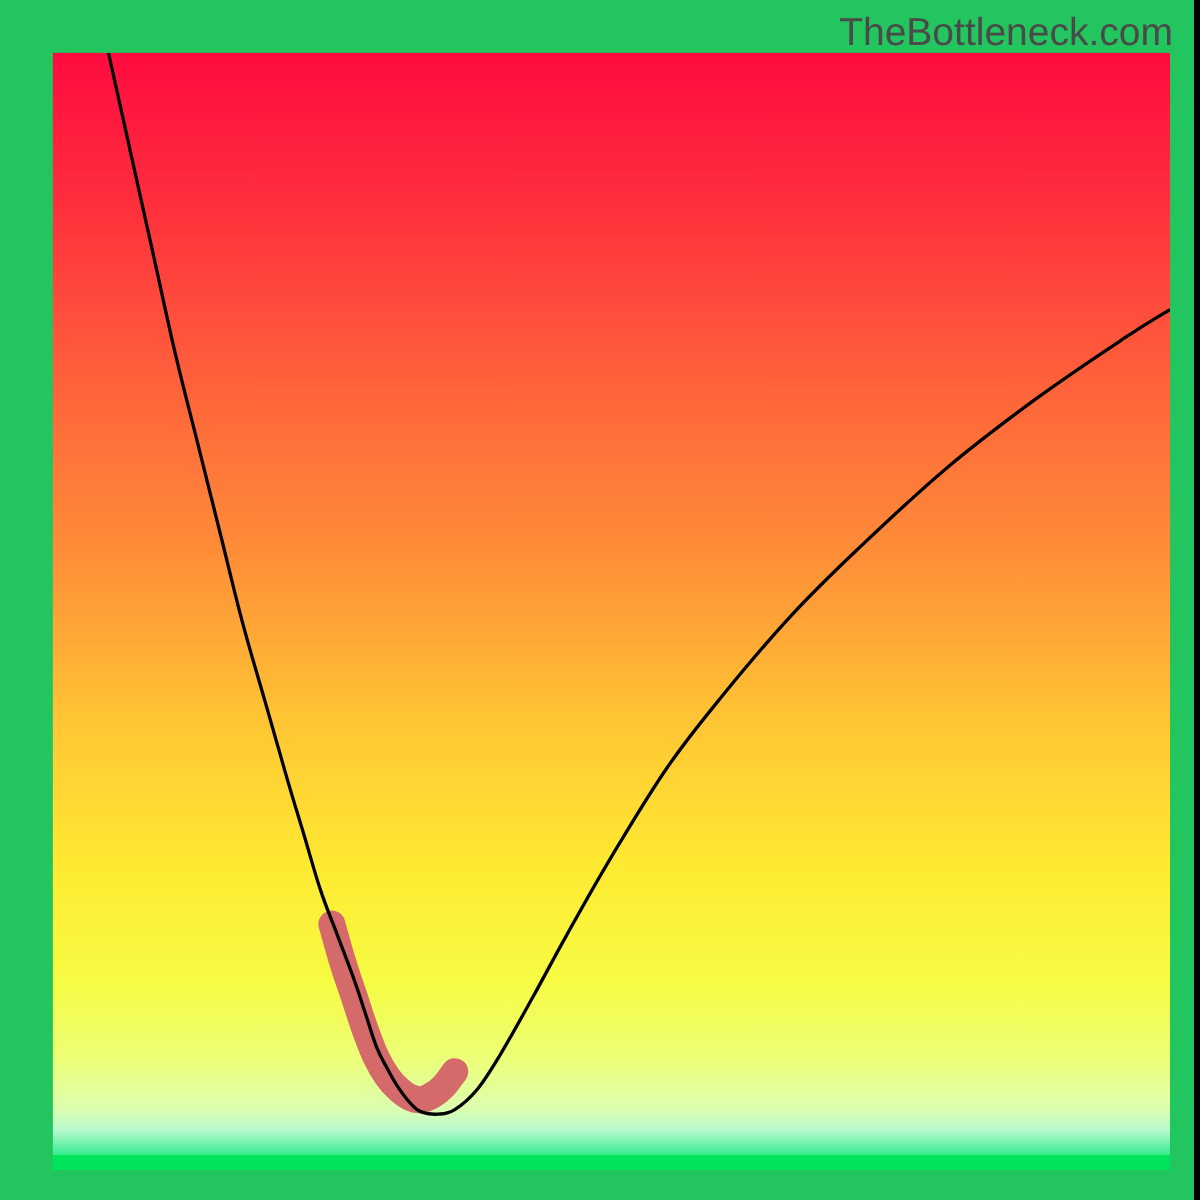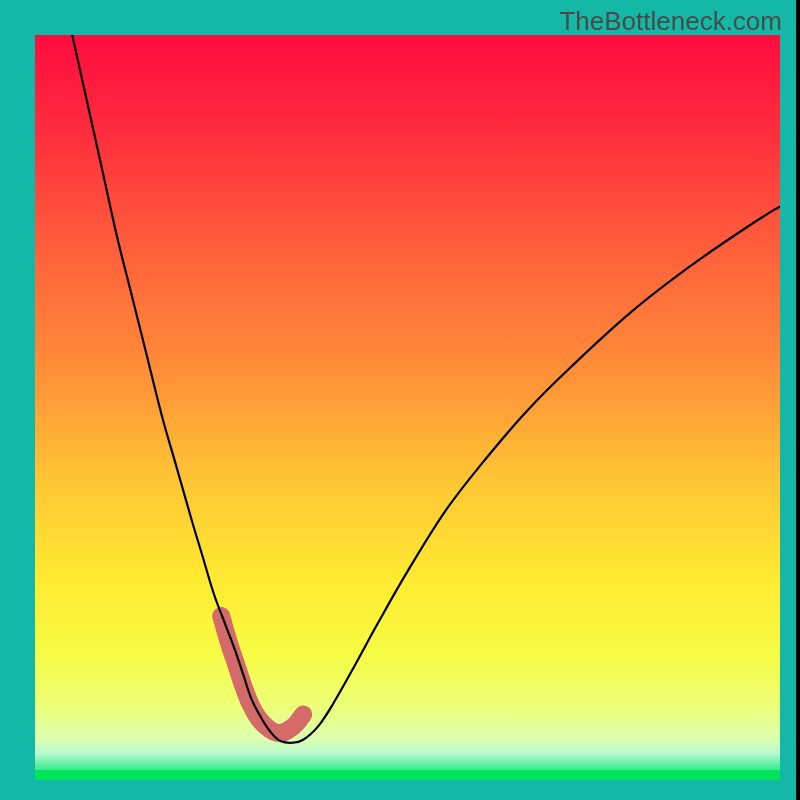--- a/index.html
+++ b/index.html
@@ -10,21 +10,21 @@
     background: #000;
     overflow: hidden;
     font-family: Arial, Helvetica, sans-serif;
   }
   .frame {
     position: absolute;
     left: 0;
     top: 0;
     width: 796px;
     height: 800px;
-    background: #14b8a6;
+    background: #22c55e;
   }
   .plot {
     position: absolute;
     left: 35px;
     top: 35px;
     width: 745px;
     height: 745px;
     overflow: hidden;
   }
   .watermark {

